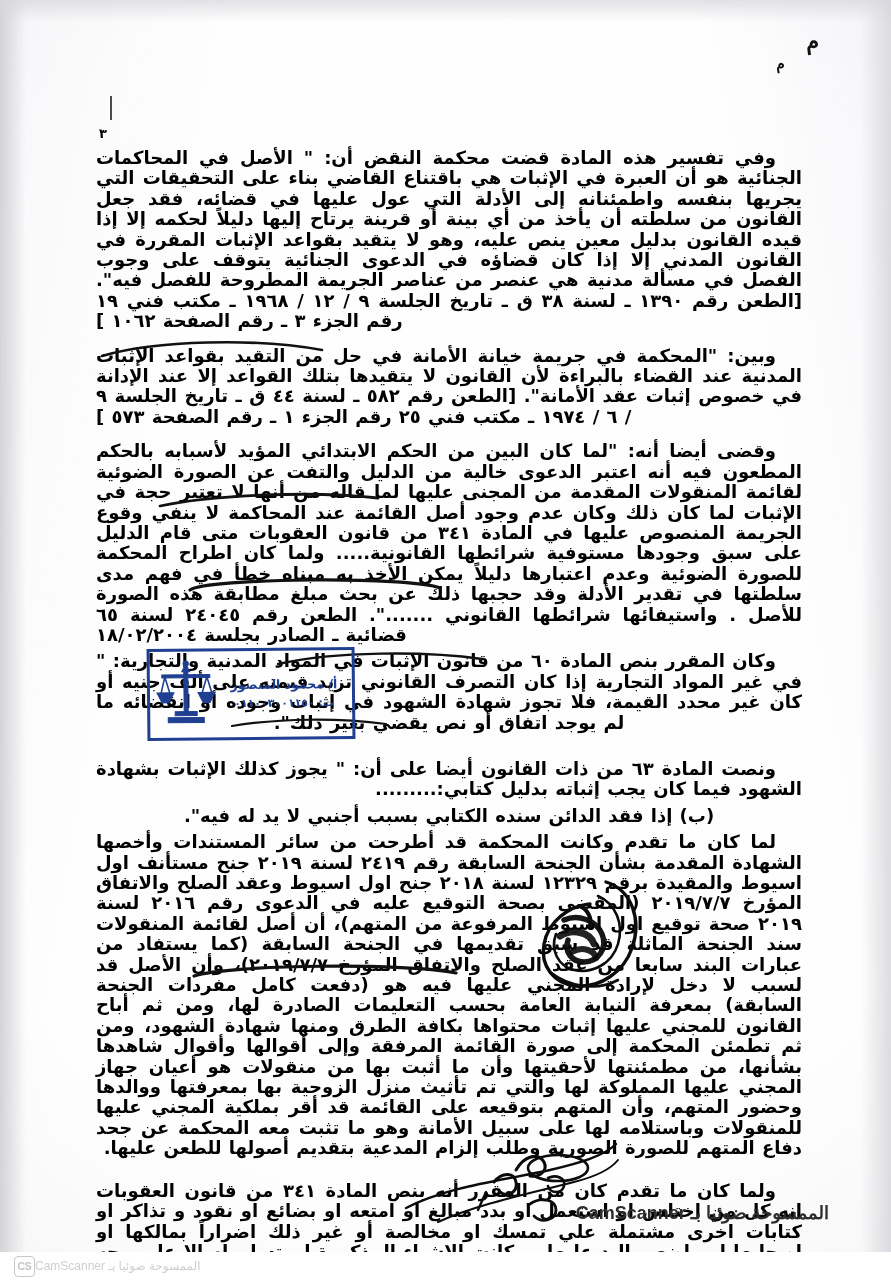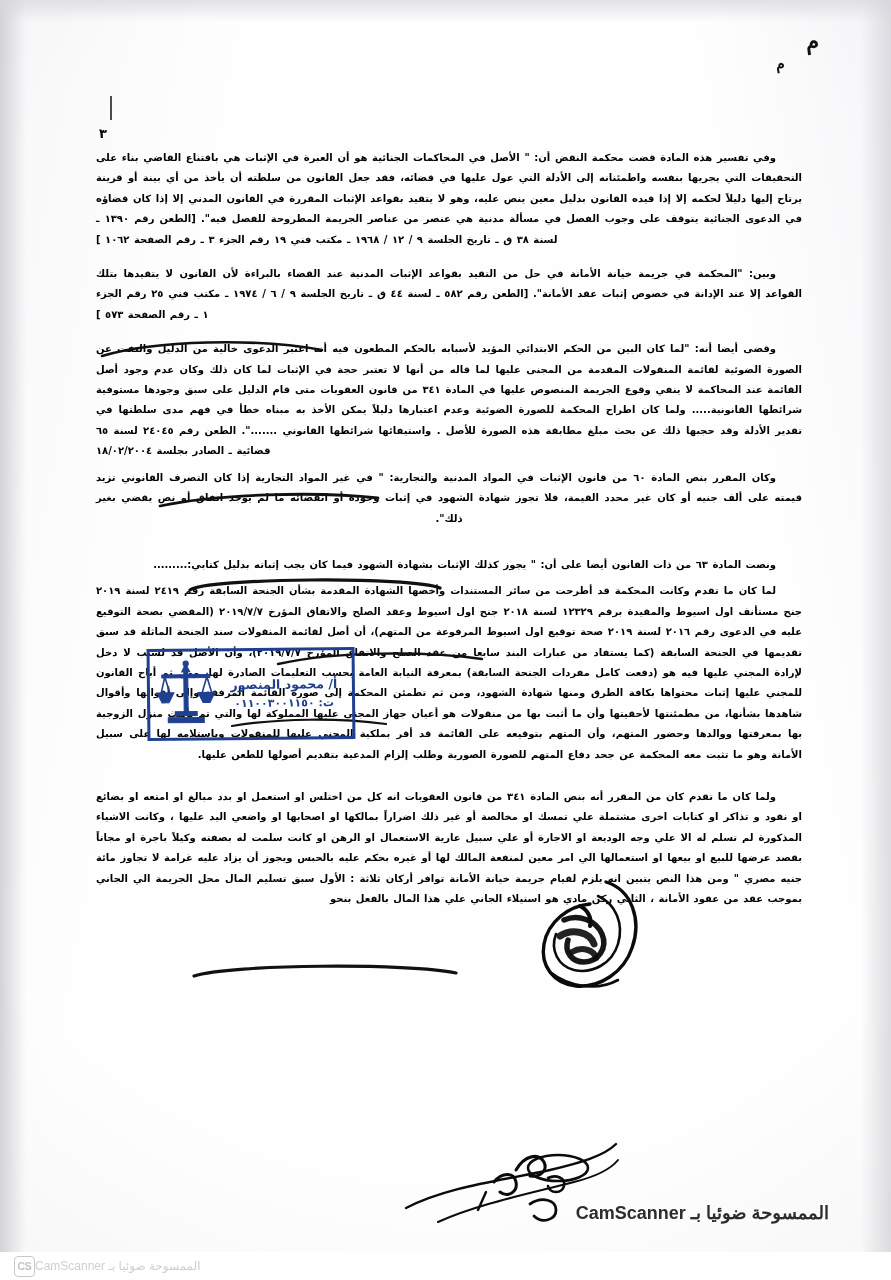--- a/index.html
+++ b/index.html
@@ -46,21 +46,21 @@
   .doc-body{
     position:absolute;
     left:96px;  top:0; width:706px;
     direction:rtl;
     text-align:justify;
     color:#0a0a0a;
     font-weight:700;
   }
   p.para{
     margin:0 0 6px 0;
-    font-size:10px;
+    font-size:18px;
     line-height:20.4px;
     letter-spacing:0px;
     text-align:justify;
     text-align-last:right;
     text-justify:inter-word;
     word-spacing:1px;
     
     filter:contrast(1.22) blur(.18px);
   }
   p.para.indent{ text-indent:26px; }
@@ -197,20 +197,21 @@
 
     <p class="para indent left-last" style="margin-top:14px;">وبين: "المحكمة في جريمة خيانة الأمانة في حل من التقيد بقواعد الإثبات المدنية عند القضاء بالبراءة لأن القانون لا يتقيدها بتلك القواعد إلا عند الإدانة في خصوص إثبات عقد الأمانة". [الطعن رقم ٥٨٢ ـ لسنة ٤٤ ق ـ تاريخ الجلسة ٩ / ٦ / ١٩٧٤ ـ مكتب فني ٢٥ رقم الجزء ١ ـ رقم الصفحة ٥٧٣ ]</p>
 
     <p class="para indent left-last" style="margin-top:14px;">وقضى أيضا أنه: "لما كان البين من الحكم الابتدائي المؤيد لأسبابه بالحكم المطعون فيه أنه اعتبر الدعوى خالية من الدليل والتفت عن الصورة الضوئية لقائمة المنقولات المقدمة من المجنى عليها لما قاله من أنها لا تعتبر حجة في الإثبات لما كان ذلك وكان عدم وجود أصل القائمة عند المحاكمة لا ينفي وقوع الجريمة المنصوص عليها في المادة ٣٤١ من قانون العقوبات متى قام الدليل على سبق وجودها مستوفية شرائطها القانونية..... ولما كان اطراح المحكمة للصورة الضوئية وعدم اعتبارها دليلاً يمكن الأخذ به مبناه خطأ في فهم مدى سلطتها في تقدير الأدلة وقد حجبها ذلك عن بحث مبلغ مطابقة هذه الصورة للأصل . واستيفائها شرائطها القانوني .......". الطعن رقم ٢٤٠٤٥ لسنة ٦٥ قضائية ـ الصادر بجلسة ١٨/٠٢/٢٠٠٤</p>
 
     <p class="para indent center-last" style="">وكان المقرر بنص المادة ٦٠ من قانون الإثبات في المواد المدنية والتجارية: " في غير المواد التجارية إذا كان التصرف القانوني تزيد قيمته على ألف جنيه أو كان غير محدد القيمة، فلا تجوز شهادة الشهود في إثبات وجوده أو انقضائه ما لم يوجد اتفاق أو نص يقضي بغير ذلك".</p>
 
 
     <p class="para indent" style="margin-top:26px;">ونصت المادة ٦٣ من ذات القانون أيضا على أن: " يجوز كذلك الإثبات بشهادة الشهود فيما كان يجب إثباته بدليل كتابي:.........</p>
 
+    <p class="para center-last" style="margin-top:6px;">(ب) إذا فقد الدائن سنده الكتابي بسبب أجنبي لا يد له فيه".</p>
 
     <p class="para indent" style="margin-top:6px;">لما كان ما تقدم وكانت المحكمة قد أطرحت من سائر المستندات وأخصها الشهادة المقدمة بشأن الجنحة السابقة رقم ٢٤١٩ لسنة ٢٠١٩ جنح مستأنف اول اسيوط والمقيدة برقم ١٢٣٢٩ لسنة ٢٠١٨ جنح اول اسيوط وعقد الصلح والاتفاق المؤرخ ٢٠١٩/٧/٧ (المقضي بصحة التوقيع عليه في الدعوى رقم ٢٠١٦ لسنة ٢٠١٩ صحة توقيع اول اسيوط المرفوعة من المتهم)، أن أصل لقائمة المنقولات سند الجنحة الماثلة قد سبق تقديمها في الجنحة السابقة (كما يستفاد من عبارات البند سابعا من عقد الصلح والاتفاق المؤرخ ٢٠١٩/٧/٧)، وأن الأصل قد لسبب لا دخل لإرادة المجني عليها فيه هو (دفعت كامل مفردات الجنحة السابقة) بمعرفة النيابة العامة بحسب التعليمات الصادرة لها، ومن ثم أباح القانون للمجني عليها إثبات محتواها بكافة الطرق ومنها شهادة الشهود، ومن ثم تطمئن المحكمة إلى صورة القائمة المرفقة وإلى أقوالها وأقوال شاهدها بشأنها، من مطمئنتها لأحقيتها وأن ما أثبت بها من منقولات هو أعيان جهاز المجني عليها المملوكة لها والتي تم تأثيث منزل الزوجية بها بمعرفتها ووالدها وحضور المتهم، وأن المتهم بتوقيعه على القائمة قد أقر بملكية المجني عليها للمنقولات وباستلامه لها على سبيل الأمانة وهو ما تثبت معه المحكمة عن جحد دفاع المتهم للصورة الصورية وطلب إلزام المدعية بتقديم أصولها للطعن عليها.</p>
 
     <p class="para indent" style="margin-top:22px;">ولما كان ما تقدم كان من المقرر أنه بنص المادة ٣٤١ من قانون العقوبات انه كل من اختلس او استعمل او بدد مبالغ او امتعه او بضائع او نقود و تذاكر او كتابات اخرى مشتملة علي تمسك او مخالصة أو غير ذلك اضراراً بمالكها او اصحابها او واضعي اليد عليها ، وكانت الاشياء المذكورة لم تسلم له الا علي وجه الوديعة او الاجارة أو علي سبيل عارية الاستعمال او الرهن او كانت سلمت له بصفته وكيلاً باجرة او مجاناً بقصد عرضها للبيع او بيعها او استعمالها الي امر معين لمنفعة المالك لها أو غيره بحكم عليه بالحبس ويجوز أن يزاد عليه غرامة لا تجاوز مائة جنيه مصري " ومن هذا النص يتبين انه يلزم لقيام جريمة خيانة الأمانة توافر أركان ثلاثة : الأول سبق تسليم المال محل الجريمة الي الجاني بموجب عقد من عقود الأمانة ، الثاني ركن مادي هو استيلاء الجاني علي هذا المال بالفعل بنحو</p>
 
   </div>
 
   <svg class="ink-svg" style="left:96px;top:336px;" width="240" height="26">
     <path class="ink-stroke" d="M6,20 C60,4 160,2 226,14" stroke-width="2.6"></path>
   </svg>

